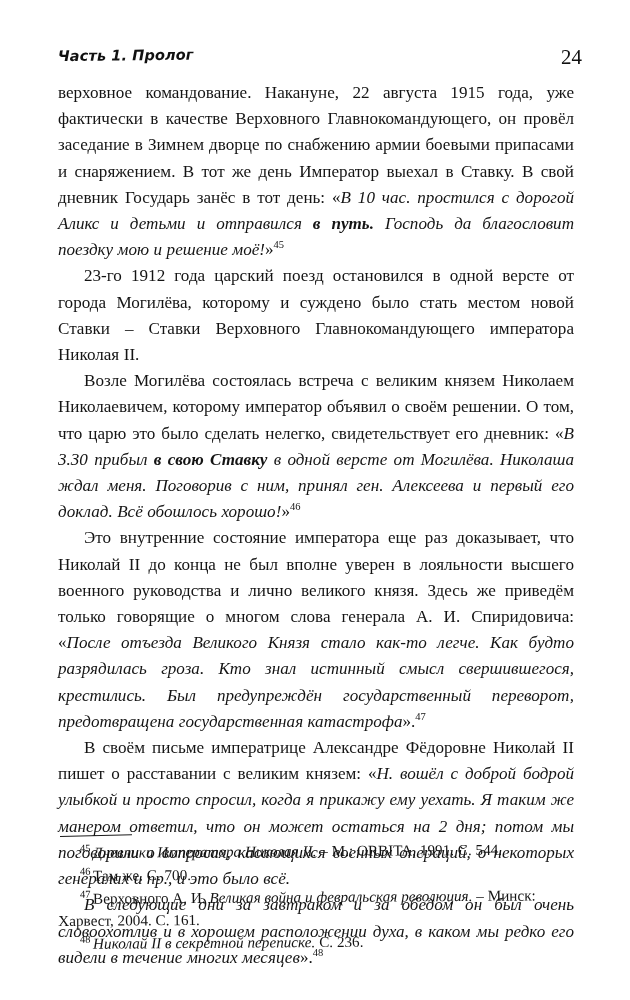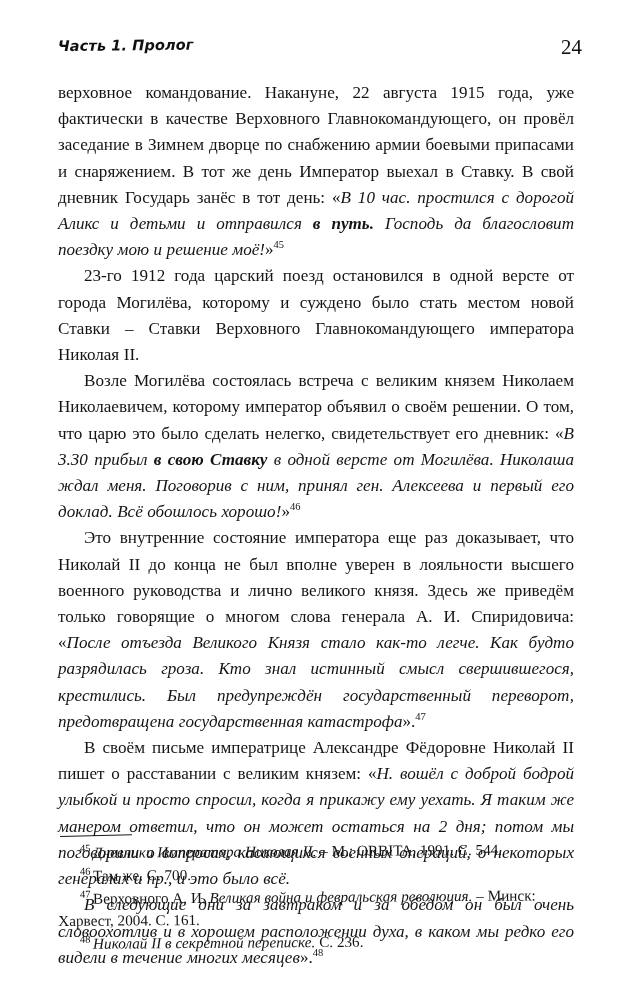--- a/index.html
+++ b/index.html
@@ -14,21 +14,21 @@
     height: 1000px;
     background: #ffffff;
     overflow: hidden;
     font-family: "Liberation Serif", "DejaVu Serif", serif;
     color: #141414;
   }
 
   
   .running-head {
     position: absolute;
-    top: 38px;
+    top: 48px;
     left: 58px;
     right: 48px;
     height: 26px;
   }
   .rh-title {
     position: absolute;
     left: 0;
     top: 0;
     font-family: "DejaVu Sans", "Liberation Sans", sans-serif;
     font-size: 14.5px;

